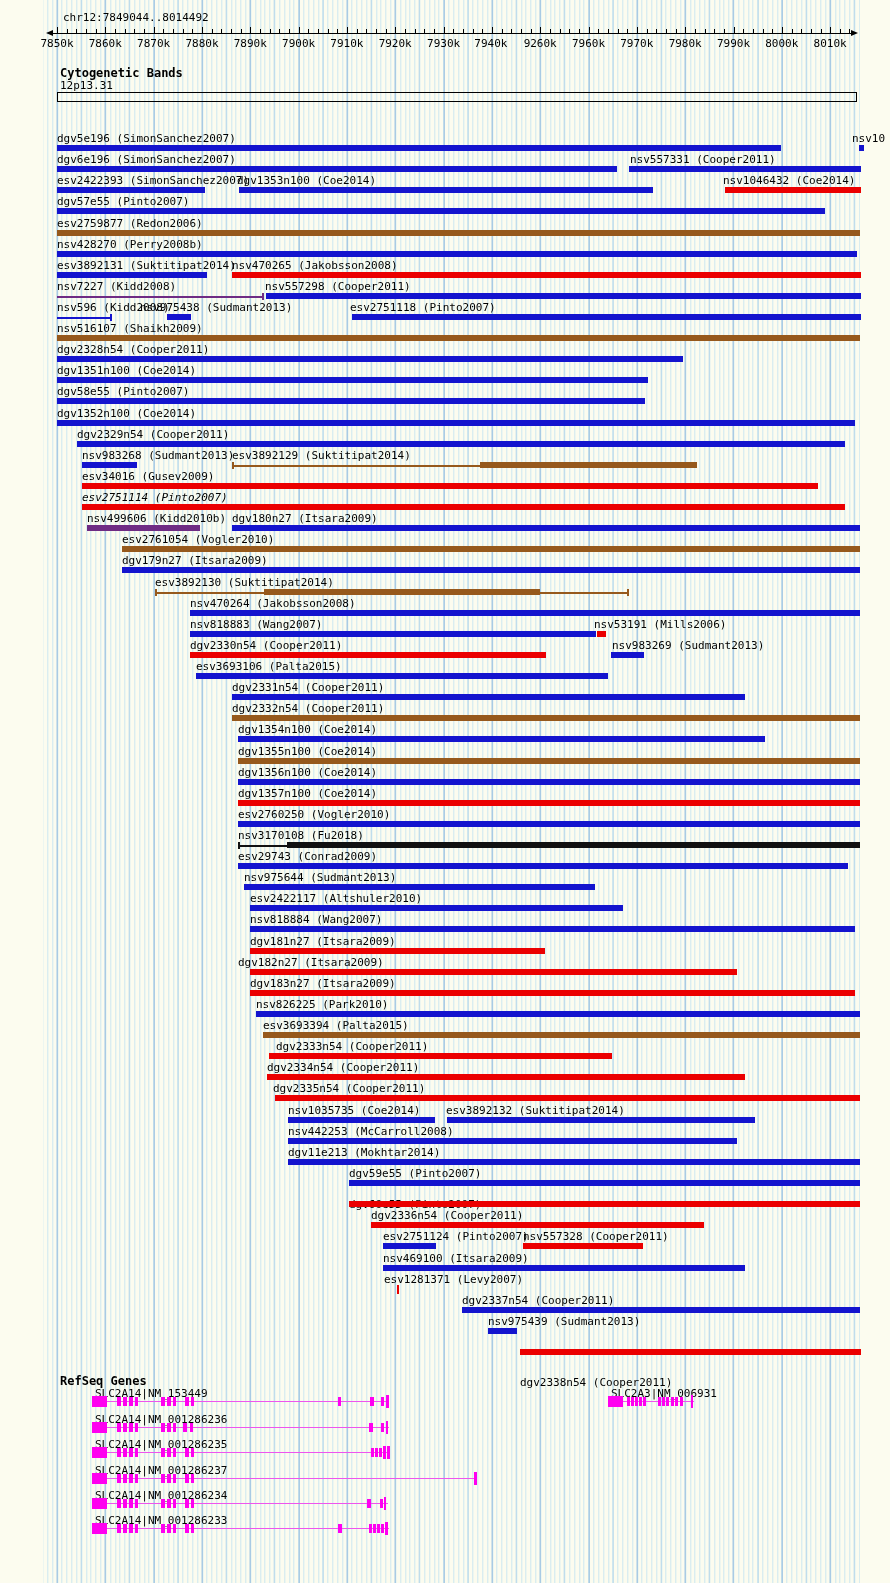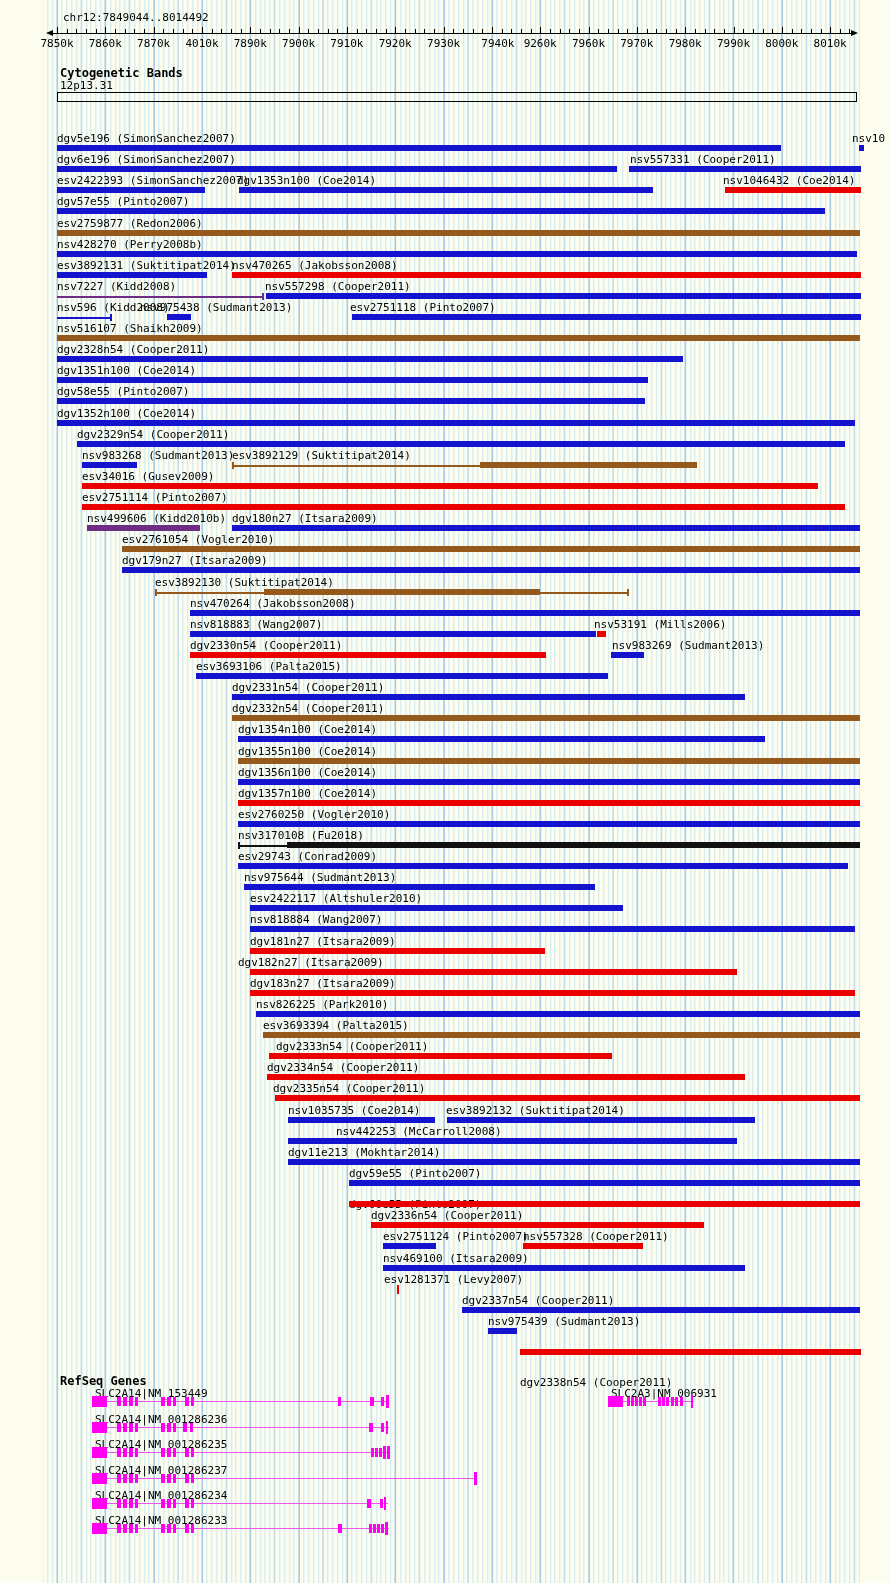--- a/index.html
+++ b/index.html
@@ -117,33 +117,33 @@
       <div class="tick" style="left: 830.1px; top: 29px; width: 1px; height: 4px; background: rgb(0, 0, 0);"></div>
       <div class="tick" style="left: 839.8px; top: 29px; width: 1px; height: 4px; background: rgb(0, 0, 0);"></div>
       <div class="tick" style="left: 849.4px; top: 29px; width: 1px; height: 4px; background: rgb(0, 0, 0);"></div>
       <div class="tick" style="left: 57px; top: 27px; width: 1px; height: 6px; background: rgb(0, 0, 0);"></div>
       <div class="lbl" style="left: 37px; top: 38px; width: 40px; text-align: center;">7850k</div>
       <div class="tick" style="left: 105.3px; top: 27px; width: 1px; height: 6px; background: rgb(0, 0, 0);"></div>
       <div class="lbl" style="left: 85.3px; top: 38px; width: 40px; text-align: center;">7860k</div>
       <div class="tick" style="left: 153.6px; top: 27px; width: 1px; height: 6px; background: rgb(0, 0, 0);"></div>
       <div class="lbl" style="left: 133.6px; top: 38px; width: 40px; text-align: center;">7870k</div>
       <div class="tick" style="left: 202px; top: 27px; width: 1px; height: 6px; background: rgb(0, 0, 0);"></div>
-      <div class="lbl" style="left: 182px; top: 38px; width: 40px; text-align: center;">4010k</div>
+      <div class="lbl" style="left: 182px; top: 38px; width: 40px; text-align: center;">7880k</div>
       <div class="tick" style="left: 250.3px; top: 27px; width: 1px; height: 6px; background: rgb(0, 0, 0);"></div>
       <div class="lbl" style="left: 230.3px; top: 38px; width: 40px; text-align: center;">7890k</div>
       <div class="tick" style="left: 298.6px; top: 27px; width: 1px; height: 6px; background: rgb(0, 0, 0);"></div>
       <div class="lbl" style="left: 278.6px; top: 38px; width: 40px; text-align: center;">7900k</div>
       <div class="tick" style="left: 346.9px; top: 27px; width: 1px; height: 6px; background: rgb(0, 0, 0);"></div>
       <div class="lbl" style="left: 326.9px; top: 38px; width: 40px; text-align: center;">7910k</div>
       <div class="tick" style="left: 395.2px; top: 27px; width: 1px; height: 6px; background: rgb(0, 0, 0);"></div>
       <div class="lbl" style="left: 375.2px; top: 38px; width: 40px; text-align: center;">7920k</div>
       <div class="tick" style="left: 443.6px; top: 27px; width: 1px; height: 6px; background: rgb(0, 0, 0);"></div>
       <div class="lbl" style="left: 423.6px; top: 38px; width: 40px; text-align: center;">7930k</div>
       <div class="tick" style="left: 491.9px; top: 27px; width: 1px; height: 6px; background: rgb(0, 0, 0);"></div>
-      <div class="lbl" style="left: 471.9px; top: 38px; width: 52px; text-align: center;">7940k</div>
+      <div class="lbl" style="left: 471.9px; top: 38px; width: 38px; text-align: center;">7940k</div>
       <div class="tick" style="left: 540.2px; top: 27px; width: 1px; height: 6px; background: rgb(0, 0, 0);"></div>
       <div class="lbl" style="left: 520.2px; top: 38px; width: 40px; text-align: center;">9260k</div>
       <div class="tick" style="left: 588.5px; top: 27px; width: 1px; height: 6px; background: rgb(0, 0, 0);"></div>
       <div class="lbl" style="left: 568.5px; top: 38px; width: 40px; text-align: center;">7960k</div>
       <div class="tick" style="left: 636.8px; top: 27px; width: 1px; height: 6px; background: rgb(0, 0, 0);"></div>
       <div class="lbl" style="left: 616.8px; top: 38px; width: 40px; text-align: center;">7970k</div>
       <div class="tick" style="left: 685.2px; top: 27px; width: 1px; height: 6px; background: rgb(0, 0, 0);"></div>
       <div class="lbl" style="left: 665.2px; top: 38px; width: 40px; text-align: center;">7980k</div>
       <div class="tick" style="left: 733.5px; top: 27px; width: 1px; height: 6px; background: rgb(0, 0, 0);"></div>
       <div class="lbl" style="left: 713.5px; top: 38px; width: 40px; text-align: center;">7990k</div>
@@ -207,21 +207,21 @@
       <div class="lbl" style="left: 77px; top: 429px;">dgv2329n54 (Cooper2011)</div>
       <div class="bar" style="left: 77px; top: 441px; width: 768px; height: 6px; background: rgb(20, 20, 206);"></div>
       <div class="lbl" style="left: 82px; top: 450px;">nsv983268 (Sudmant2013)</div>
       <div class="bar" style="left: 82px; top: 462px; width: 55px; height: 6px; background: rgb(20, 20, 206);"></div>
       <div class="lbl" style="left: 232px; top: 450px;">esv3892129 (Suktitipat2014)</div>
       <div class="bar" style="left: 232px; top: 465px; width: 465px; height: 2px; background: rgb(150, 89, 28);"></div>
       <div class="vt" style="left: 232px; top: 462px; width: 2px; height: 7px; background: rgb(150, 89, 28);"></div>
       <div class="bar" style="left: 480px; top: 462px; width: 217px; height: 6px; background: rgb(150, 89, 28);"></div>
       <div class="lbl" style="left: 82px; top: 471px;">esv34016 (Gusev2009)</div>
       <div class="bar" style="left: 82px; top: 483px; width: 736px; height: 6px; background: rgb(235, 0, 0);"></div>
-      <div class="lbl" style="left: 82px; top: 492px;">esv2751114 (Pinto2007)</div>
+      <div class="lbl" style="left: 82px; top: 492px; font-style: italic;">esv2751114 (Pinto2007)</div>
       <div class="bar" style="left: 82px; top: 504px; width: 763px; height: 6px; background: rgb(235, 0, 0);"></div>
       <div class="lbl" style="left: 87px; top: 513px;">nsv499606 (Kidd2010b)</div>
       <div class="bar" style="left: 87px; top: 525px; width: 113px; height: 6px; background: rgb(111, 44, 132);"></div>
       <div class="lbl" style="left: 232px; top: 513px;">dgv180n27 (Itsara2009)</div>
       <div class="bar" style="left: 232px; top: 525px; width: 628px; height: 6px; background: rgb(20, 20, 206);"></div>
       <div class="lbl" style="left: 122px; top: 534px;">esv2761054 (Vogler2010)</div>
       <div class="bar" style="left: 122px; top: 546px; width: 738px; height: 6px; background: rgb(150, 89, 28);"></div>
       <div class="lbl" style="left: 122px; top: 555px;">dgv179n27 (Itsara2009)</div>
       <div class="bar" style="left: 122px; top: 567px; width: 738px; height: 6px; background: rgb(20, 20, 206);"></div>
       <div class="lbl" style="left: 155px; top: 577px;">esv3892130 (Suktitipat2014)</div>
@@ -280,21 +280,21 @@
       <div class="lbl" style="left: 276px; top: 1041px;">dgv2333n54 (Cooper2011)</div>
       <div class="bar" style="left: 269px; top: 1053px; width: 343px; height: 6px; background: rgb(235, 0, 0);"></div>
       <div class="lbl" style="left: 267px; top: 1062px;">dgv2334n54 (Cooper2011)</div>
       <div class="bar" style="left: 267px; top: 1074px; width: 478px; height: 6px; background: rgb(235, 0, 0);"></div>
       <div class="lbl" style="left: 273px; top: 1083px;">dgv2335n54 (Cooper2011)</div>
       <div class="bar" style="left: 275px; top: 1095px; width: 585px; height: 6px; background: rgb(235, 0, 0);"></div>
       <div class="lbl" style="left: 288px; top: 1105px;">nsv1035735 (Coe2014)</div>
       <div class="bar" style="left: 288px; top: 1117px; width: 147px; height: 6px; background: rgb(20, 20, 206);"></div>
       <div class="lbl" style="left: 446px; top: 1105px;">esv3892132 (Suktitipat2014)</div>
       <div class="bar" style="left: 447px; top: 1117px; width: 308px; height: 6px; background: rgb(20, 20, 206);"></div>
-      <div class="lbl" style="left: 288px; top: 1126px; margin-left: 48px;">nsv442253 (McCarroll2008)</div>
+      <div class="lbl" style="left: 288px; top: 1126px;">nsv442253 (McCarroll2008)</div>
       <div class="bar" style="left: 288px; top: 1138px; width: 449px; height: 6px; background: rgb(20, 20, 206);"></div>
       <div class="lbl" style="left: 288px; top: 1147px;">dgv11e213 (Mokhtar2014)</div>
       <div class="bar" style="left: 288px; top: 1159px; width: 572px; height: 6px; background: rgb(20, 20, 206);"></div>
       <div class="lbl" style="left: 349px; top: 1168px;">dgv59e55 (Pinto2007)</div>
       <div class="bar" style="left: 349px; top: 1180px; width: 511px; height: 6px; background: rgb(20, 20, 206);"></div>
       <div class="lbl" style="left: 349px; top: 1189px; margin-top: 10px;">dgv60e55 (Pinto2007)</div>
       <div class="bar" style="left: 349px; top: 1201px; width: 511px; height: 6px; background: rgb(235, 0, 0);"></div>
       <div class="lbl" style="left: 371px; top: 1210px;">dgv2336n54 (Cooper2011)</div>
       <div class="bar" style="left: 371px; top: 1222px; width: 333px; height: 6px; background: rgb(235, 0, 0);"></div>
       <div class="lbl" style="left: 383px; top: 1231px;">esv2751124 (Pinto2007)</div>

